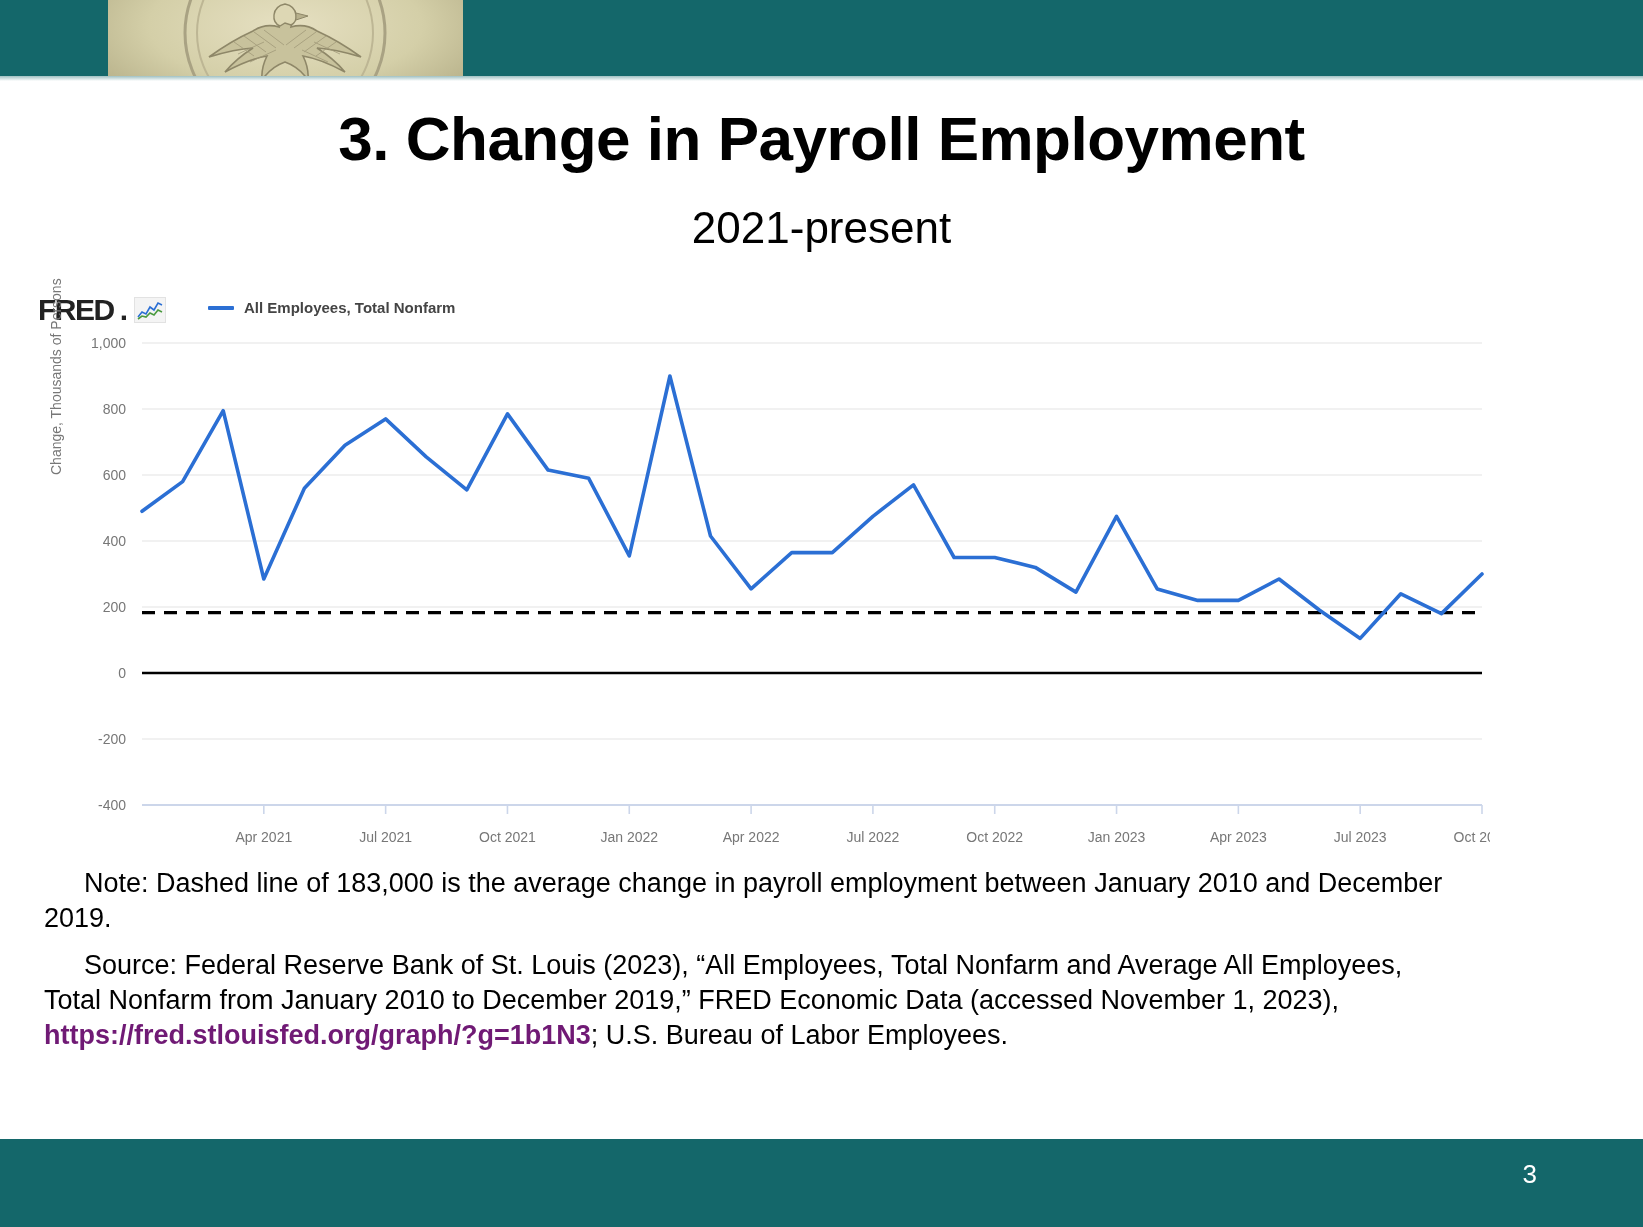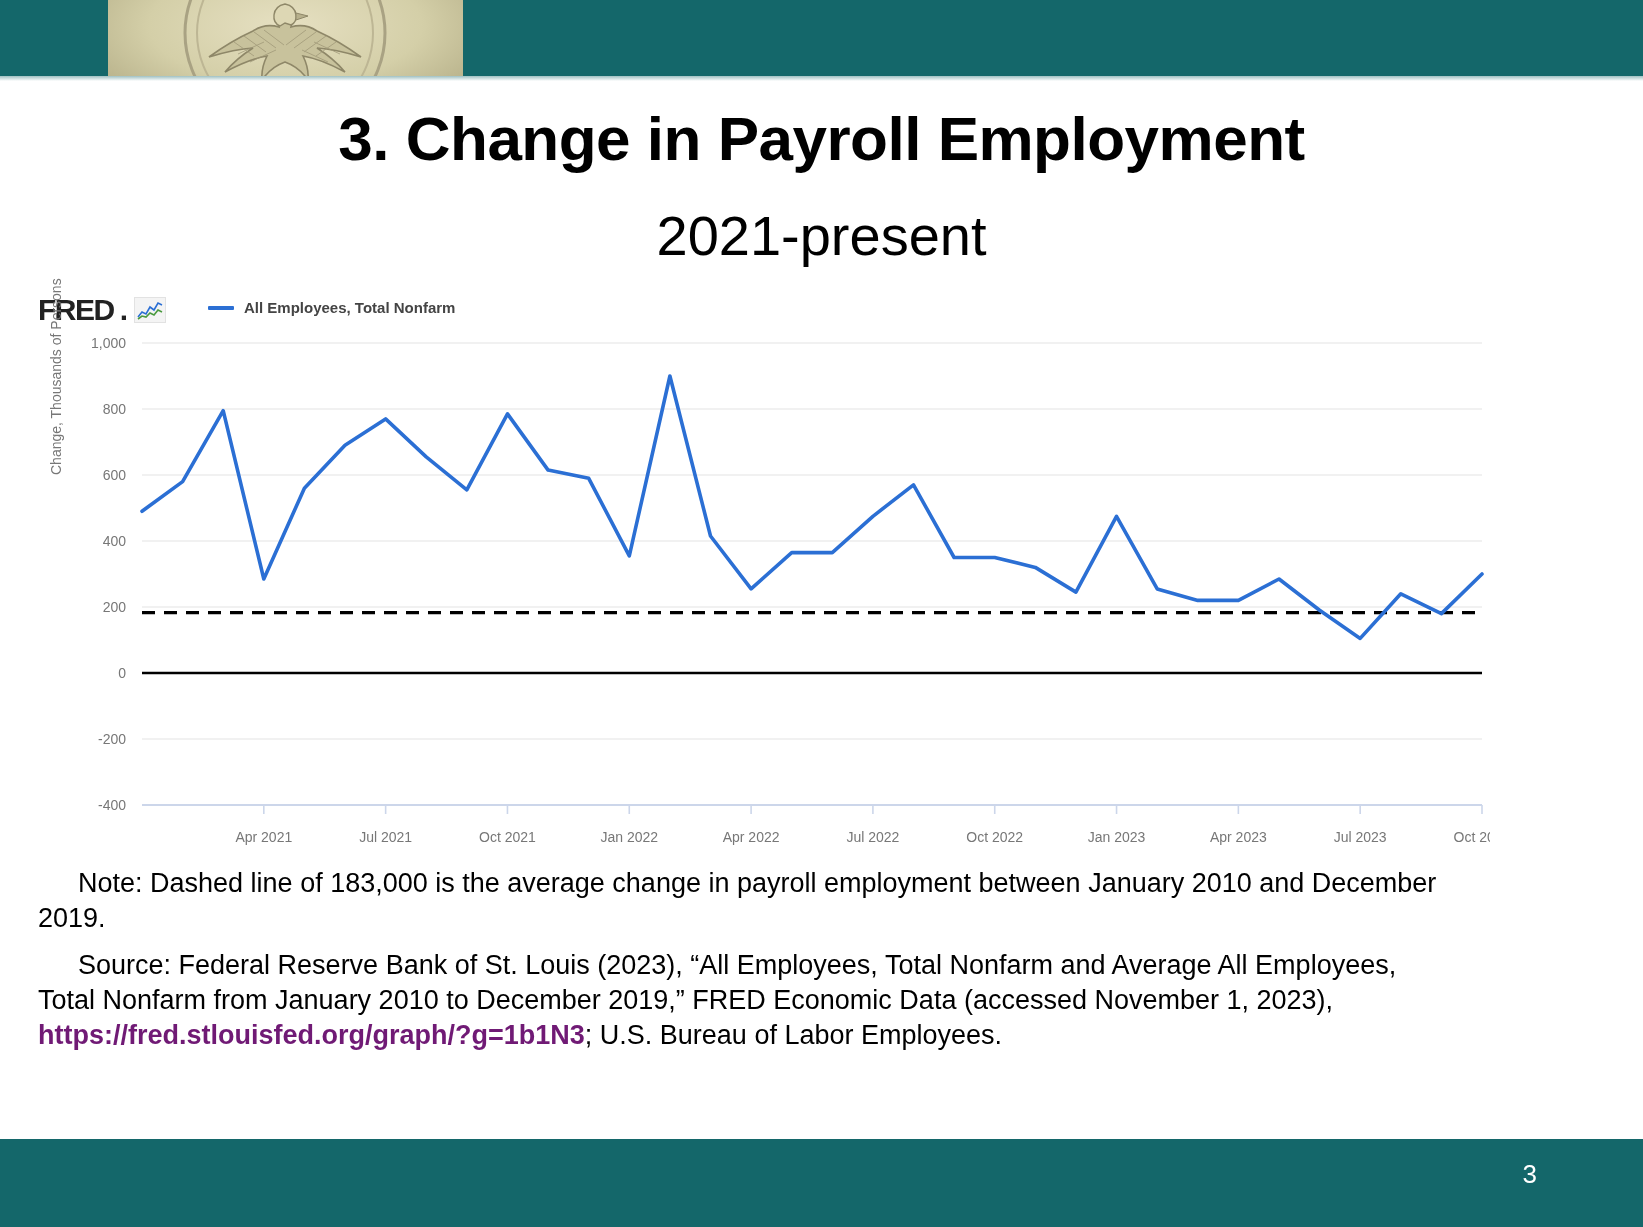--- a/index.html
+++ b/index.html
@@ -30,21 +30,21 @@
   #title{
     position:absolute;left:0;top:106px;width:1643px;
     text-align:center;
     font-size:62px;font-weight:700;color:#000;
     letter-spacing:-0.5px;
     line-height:1.05;
   }
   #subtitle{
     position:absolute;left:0;top:203px;width:1643px;
     text-align:center;
-    font-size:56px;font-weight:400;color:#000;
+    font-size:44px;font-weight:400;color:#000;
   }
 
   
   #chart-panel{
     position:absolute;left:30px;top:285px;width:1460px;height:580px;
   }
   #fred-logo{
     position:absolute;left:8px;top:8px;
     display:flex;align-items:center;gap:6px;
   }
@@ -75,21 +75,21 @@
   }
   #plot-svg{position:absolute;left:0;top:0;width:1460px;height:580px;}
   .ytick{font-size:14px;fill:#777;text-anchor:end;font-family:"Liberation Sans",sans-serif;}
   .xtick{font-size:14px;fill:#777;text-anchor:middle;font-family:"Liberation Sans",sans-serif;}
 
   
   #notes{
     position:absolute;left:38px;top:866px;width:1420px;
     font-size:27px;line-height:1.30;color:#000;
   }
-  #notes p{margin:0 0 12px 0;}
+  #notes p{margin:0 0 12px 6px;}
   .indent{text-indent:40px;}
   #source-link{color:#701a75;text-decoration:none;font-weight:bold;}
 
   
   #footer-band{
     position:absolute;left:0;bottom:0;width:1643px;height:88px;
     background:#14676a;
   }
   #footer-text{
     position:absolute;left:108px;top:18px;

